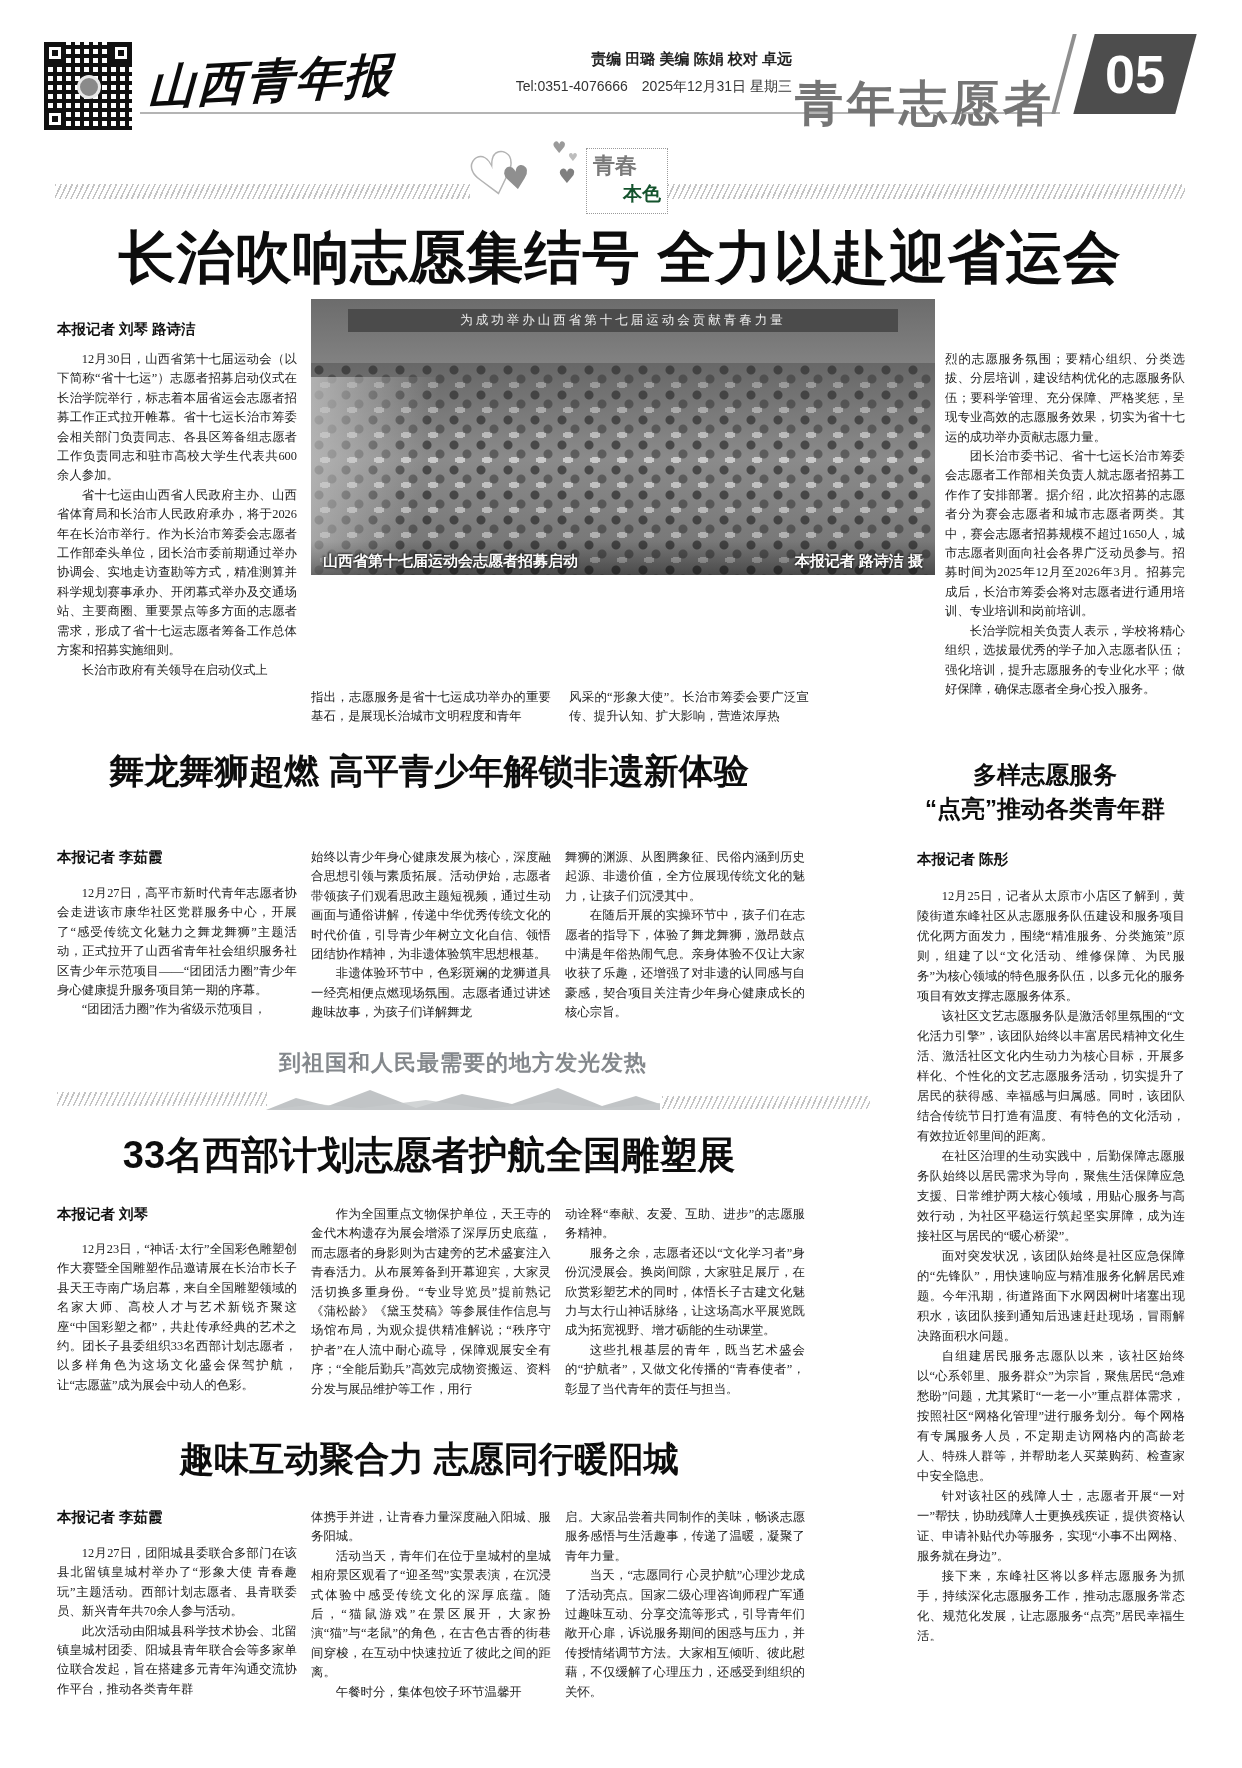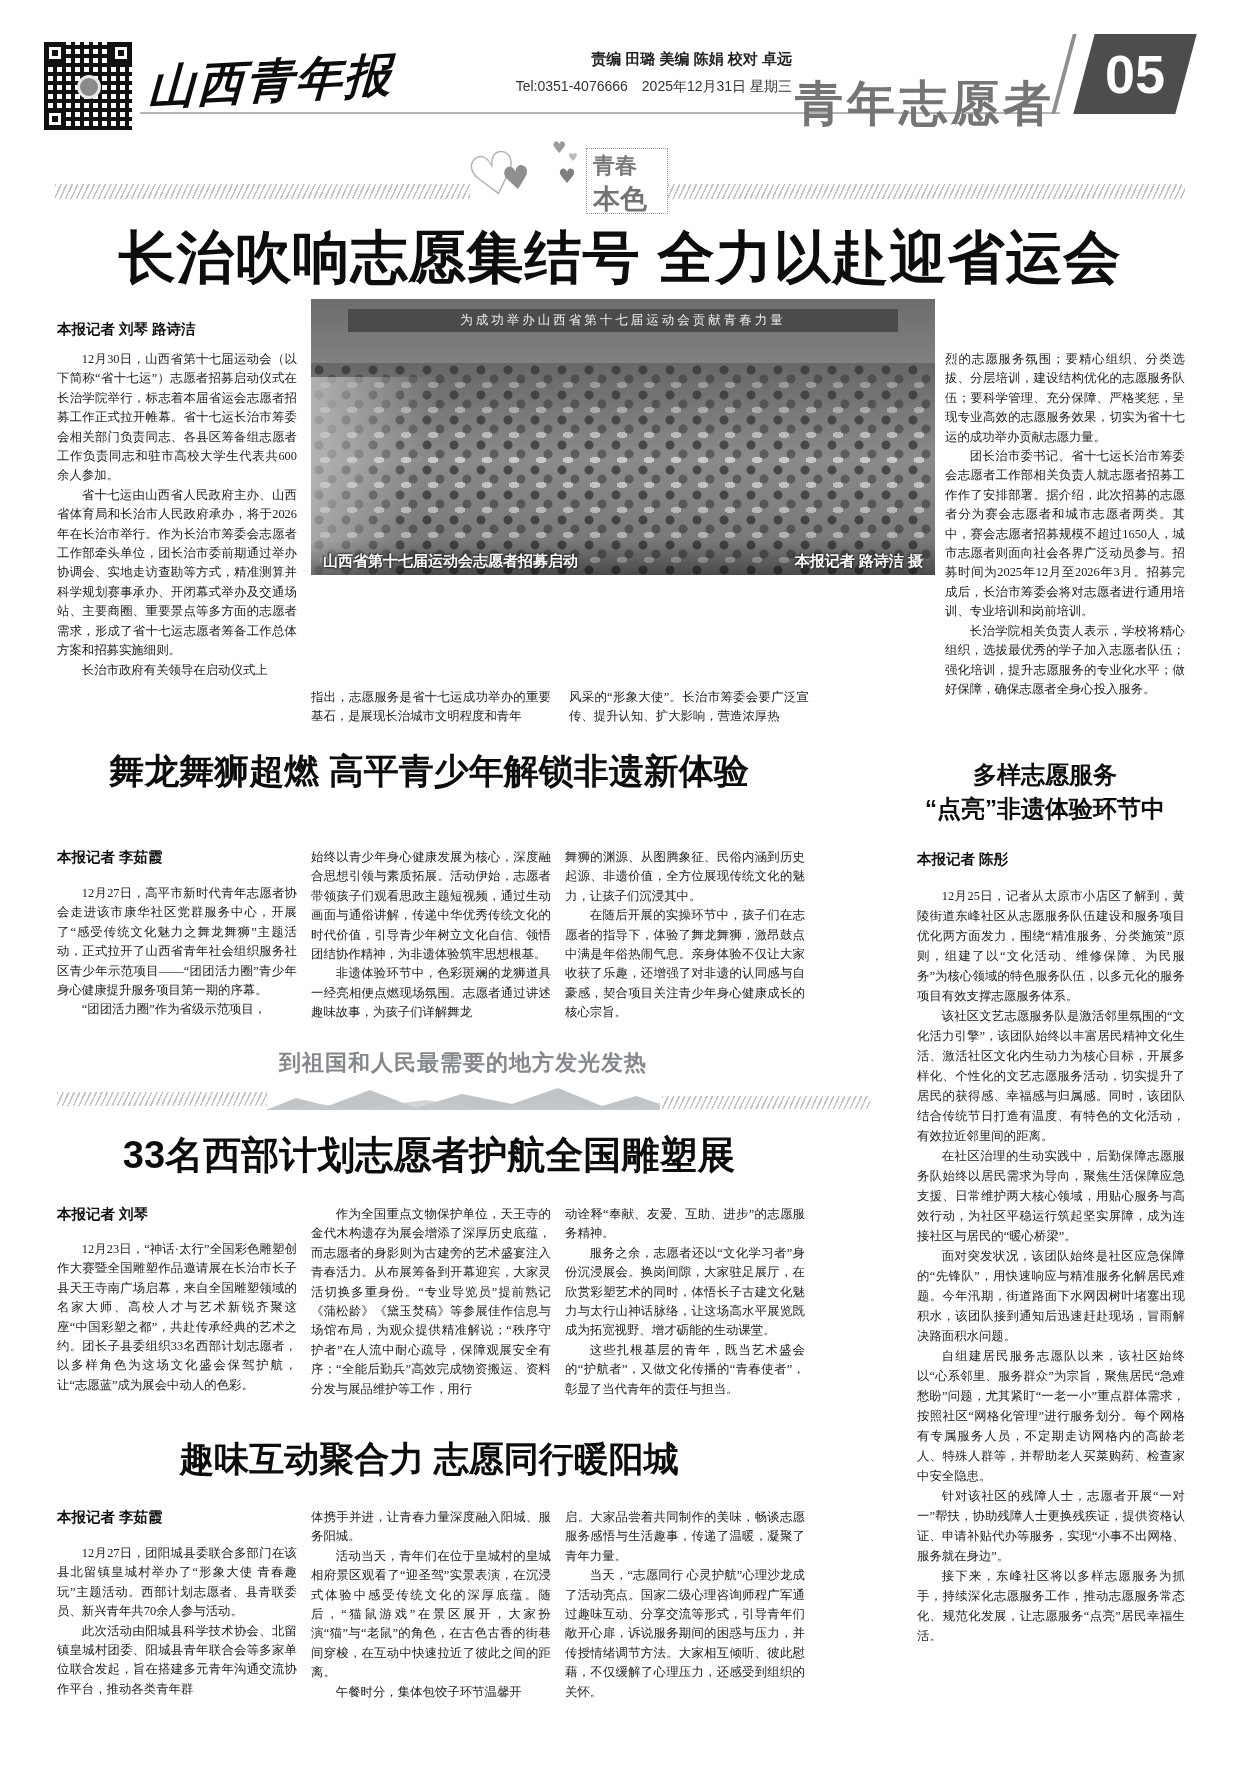--- a/index.html
+++ b/index.html
@@ -54,21 +54,21 @@
   .badge .h { position:absolute; font-family:"DejaVu Sans",sans-serif; line-height:1; }
   .h-outline { left:0; top:6px; font-size:58px; color:#b3b3b3; transform:rotate(-14deg); }
   .h-fill { left:34px; top:22px; font-size:32px; color:#8f8f8f; transform:rotate(-8deg); }
   .h-s1 { left:84px; top:0; font-size:16px; color:#9a9a9a; }
   .h-s2 { left:100px; top:12px; font-size:11px; color:#bdbdbd; }
   .h-s3 { left:90px; top:26px; font-size:20px; color:#7f7f7f; }
   .badge-label-box { position:absolute; left:118px; top:8px; width:82px; height:66px;
     border:1px dotted #9a9a9a; padding:2px 6px;
     font-family:"Liberation Sans","DejaVu Sans",sans-serif; font-weight:900; }
   .badge-top { display:block; font-size:22px; color:#7a7a7a; text-align:left; }
-  .badge-bottom { display:block; font-size:27px; color:#737373; }
+  .badge-bottom { display:block; font-size:19px; color:#14532d; text-align:right; }
 
   
   .headline { font-family:"Liberation Sans","DejaVu Sans",sans-serif; font-weight:700; color:#0d0d0d;
     text-align:center; white-space:nowrap; }
   .main-headline { left:55px; top:220px; width:1130px; font-size:57px; letter-spacing:1px; }
   .a2-title { left:55px; top:748px; width:748px; font-size:35px; }
   .a3-title { left:55px; top:1130px; width:748px; font-size:38px; }
   .a4-title { left:55px; top:1436px; width:748px; font-size:35px; }
   .byline { font-family:"Liberation Sans","DejaVu Sans",sans-serif; font-weight:bold;
     font-size:14.5px; color:#111; white-space:nowrap; }
@@ -195,21 +195,21 @@
       <p class="para">始终以青少年身心健康发展为核心，深度融合思想引领与素质拓展。活动伊始，志愿者带领孩子们观看思政主题短视频，通过生动画面与通俗讲解，传递中华优秀传统文化的时代价值，引导青少年树立文化自信、领悟团结协作精神，为非遗体验筑牢思想根基。</p>
       <p class="para ind">非遗体验环节中，色彩斑斓的龙狮道具一经亮相便点燃现场氛围。志愿者通过讲述趣味故事，为孩子们详解舞龙</p>
     </div>
   <div class="abs col" style="left:565px;top:848px;width:240px;height:200px;">
       <p class="para">舞狮的渊源、从图腾象征、民俗内涵到历史起源、非遗价值，全方位展现传统文化的魅力，让孩子们沉浸其中。</p>
       <p class="para ind">在随后开展的实操环节中，孩子们在志愿者的指导下，体验了舞龙舞狮，激昂鼓点中满是年俗热闹气息。亲身体验不仅让大家收获了乐趣，还增强了对非遗的认同感与自豪感，契合项目关注青少年身心健康成长的核心宗旨。</p>
     </div>
 
   <div class="abs sb-title">
     <span>多样志愿服务</span><br>
-    <span>“点亮”非遗体验环节中</span>
+    <span>“点亮”推动各类青年群</span>
   </div>
   <div class="abs byline" style="left:917px;top:850px;">本报记者 陈彤</div>
   <div class="abs col sb-body" style="left:917px;top:886px;width:268px;height:755px;">
       <p class="para ind">12月25日，记者从太原市小店区了解到，黄陵街道东峰社区从志愿服务队伍建设和服务项目优化两方面发力，围绕“精准服务、分类施策”原则，组建了以“文化活动、维修保障、为民服务”为核心领域的特色服务队伍，以多元化的服务项目有效支撑志愿服务体系。</p>
       <p class="para ind">该社区文艺志愿服务队是激活邻里氛围的“文化活力引擎”，该团队始终以丰富居民精神文化生活、激活社区文化内生动力为核心目标，开展多样化、个性化的文艺志愿服务活动，切实提升了居民的获得感、幸福感与归属感。同时，该团队结合传统节日打造有温度、有特色的文化活动，有效拉近邻里间的距离。</p>
       <p class="para ind">在社区治理的生动实践中，后勤保障志愿服务队始终以居民需求为导向，聚焦生活保障应急支援、日常维护两大核心领域，用贴心服务与高效行动，为社区平稳运行筑起坚实屏障，成为连接社区与居民的“暖心桥梁”。</p>
       <p class="para ind">面对突发状况，该团队始终是社区应急保障的“先锋队”，用快速响应与精准服务化解居民难题。今年汛期，街道路面下水网因树叶堵塞出现积水，该团队接到通知后迅速赶赴现场，冒雨解决路面积水问题。</p>
       <p class="para ind">自组建居民服务志愿队以来，该社区始终以“心系邻里、服务群众”为宗旨，聚焦居民“急难愁盼”问题，尤其紧盯“一老一小”重点群体需求，按照社区“网格化管理”进行服务划分。每个网格有专属服务人员，不定期走访网格内的高龄老人、特殊人群等，并帮助老人买菜购药、检查家中安全隐患。</p>
       <p class="para ind">针对该社区的残障人士，志愿者开展“一对一”帮扶，协助残障人士更换残疾证，提供资格认证、申请补贴代办等服务，实现“小事不出网格、服务就在身边”。</p>
       <p class="para ind">接下来，东峰社区将以多样志愿服务为抓手，持续深化志愿服务工作，推动志愿服务常态化、规范化发展，让志愿服务“点亮”居民幸福生活。</p>

